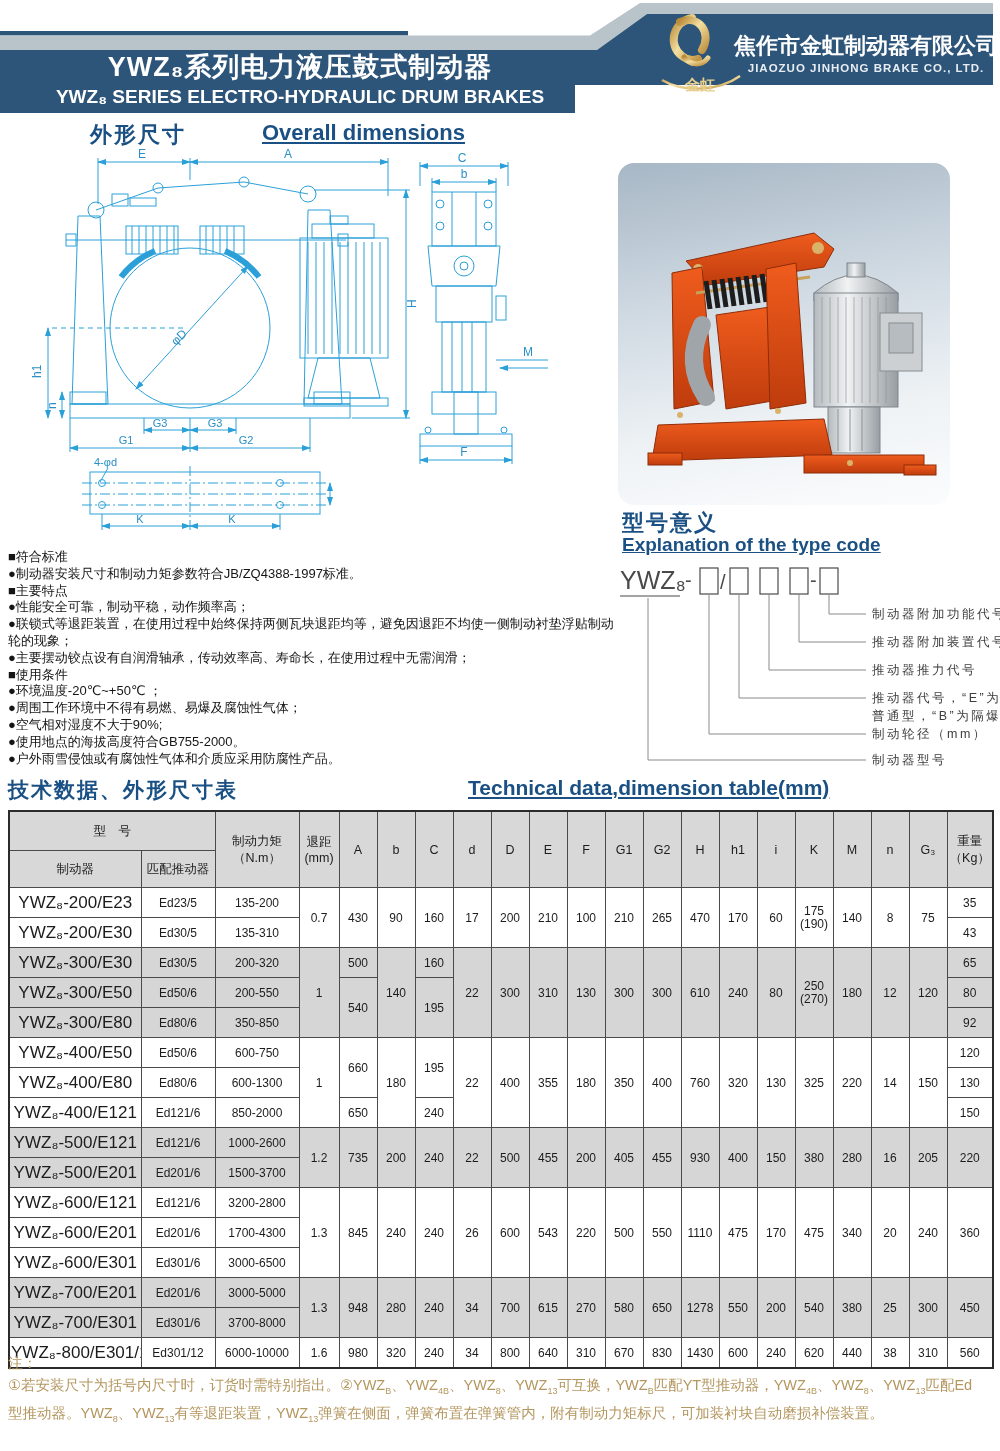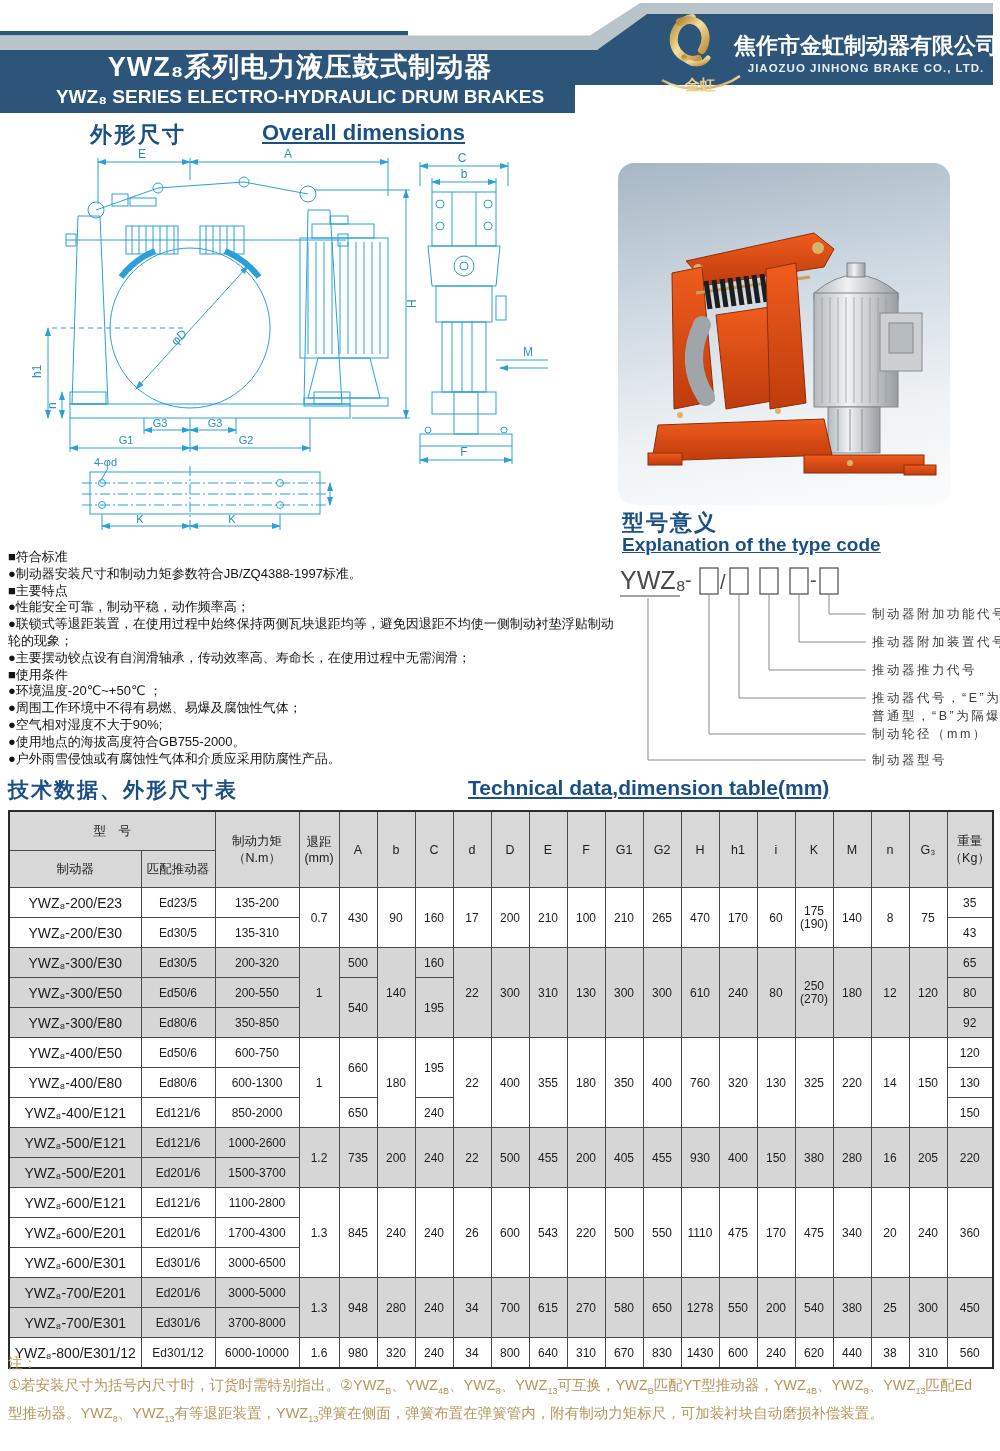--- a/index.html
+++ b/index.html
@@ -12,21 +12,21 @@
   
   .features{font-size:13px;line-height:16.8px;color:#151515;width:612px;}
   
   table.spec{border-collapse:collapse;table-layout:fixed;width:984px;
              border:2px solid #2b2b2b;font-size:12px;color:#1c1c1c;}
   table.spec th,table.spec td{border:1px solid #4a4a4a;text-align:center;vertical-align:middle;
              padding:0 1px;font-weight:normal;overflow:hidden;}
   table.spec thead th{background:#d8d8d8;height:36px;font-size:12.5px;}
   table.spec td{height:29px;background:#ffffff;}
   table.spec tr.shaded td{background:#d6d6d6;}
-  table.spec td.model{font-size:14px;}
+  table.spec td.model{font-size:17px;}
   .two-line div{line-height:13px;}
   
   .notes{color:#b4975f;font-size:14.5px;line-height:22px;width:978px;}
   .notes sub{font-size:9px;}
   svg text{font-family:"Liberation Sans","DejaVu Sans",sans-serif;}
 </style>
 </head>
 <body>
 
 <div class="page">
@@ -547,21 +547,21 @@
           <td rowspan="2">220</td>
         </tr>
         <tr class="shaded">
           <td class="model">YWZ₈-500/E201</td>
           <td>Ed201/6</td>
           <td>1500-3700</td>
         </tr>
         <tr>
           <td class="model">YWZ₈-600/E121</td>
           <td>Ed121/6</td>
-          <td>1100-2800</td>
+          <td>3200-2800</td>
           <td rowspan="3">1.3</td>
           <td rowspan="3">845</td>
           <td rowspan="3">240</td>
           <td rowspan="3">240</td>
           <td rowspan="3">26</td>
           <td rowspan="3">600</td>
           <td rowspan="3">543</td>
           <td rowspan="3">220</td>
           <td rowspan="3">500</td>
           <td rowspan="3">550</td>

